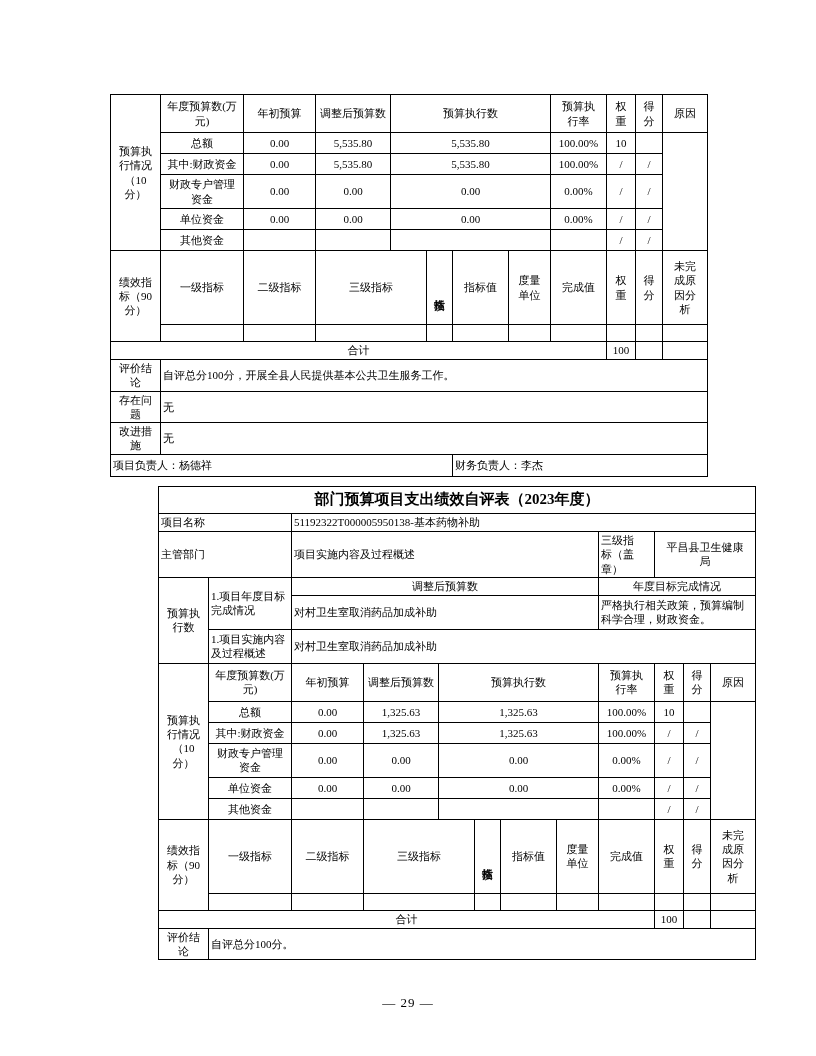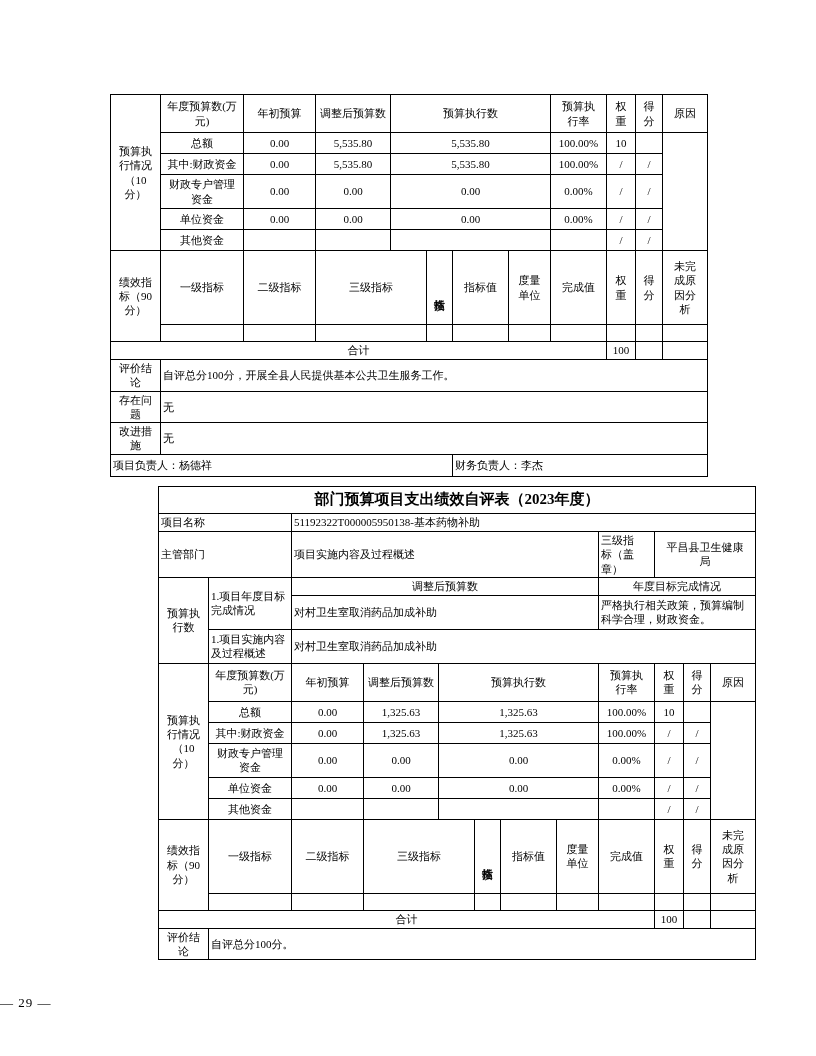--- a/index.html
+++ b/index.html
@@ -8,21 +8,21 @@
   table{border-collapse:collapse;table-layout:fixed;width:597px;}
   td{border:1px solid #000;font-size:11px;line-height:1.3;padding:1px 2px;
      text-align:center;vertical-align:middle;word-break:break-all;overflow:hidden;}
   .t1{position:absolute;left:110px;top:94px;}
   .t2{position:absolute;left:110px;top:486px;margin-left:48px;}
   .l{text-align:left;}
   .title-cell{font-size:15px;font-weight:bold;text-align:center;}
   .sp{display:inline-block;word-break:break-all;vertical-align:middle;}
   .w1{width:12px;} .w2{width:23px;} .w3{width:34px;} .w6{width:67px;text-align:center;} .w7{width:78px;}
   .vert{writing-mode:vertical-rl;text-orientation:upright;display:inline-block;line-height:1.1;}
-  .pageno{position:absolute;left:0;width:100%;top:995px;font-size:13px;letter-spacing:1px;}
+  .pageno{position:absolute;left:0;width:100%;top:995px;text-align:center;font-size:13px;letter-spacing:1px;}
 </style>
 </head>
 <body>
 
 <div class="sheet">
 
   <table class="t1">
     <colgroup>
       <col style="width:50px">
         <col style="width:83px">

